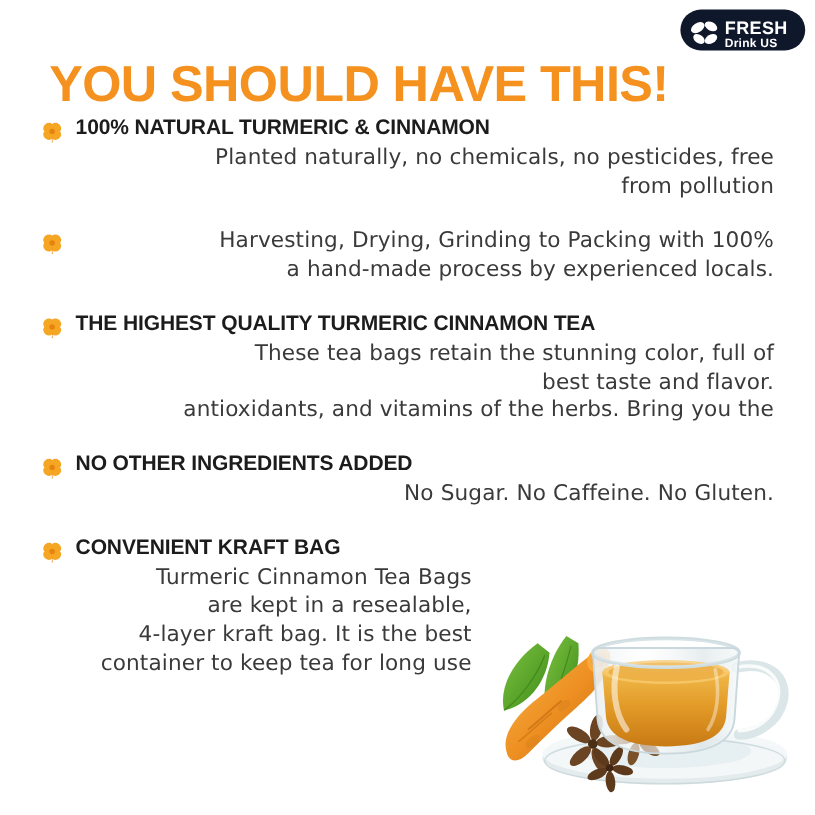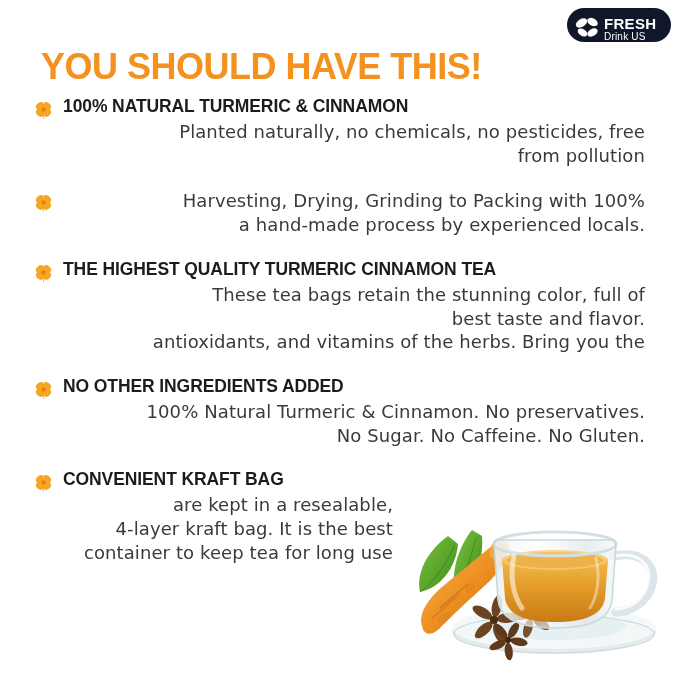--- a/index.html
+++ b/index.html
@@ -45,31 +45,31 @@
   }
   .logo-fresh {
     color: #ffffff;
     font-size: 15px;
     font-weight: bold;
     letter-spacing: 0.3px;
   }
   .logo-drink {
     color: #ffffff;
     font-size: 10px;
-    font-weight: normal;
+    font-weight: bold;
     letter-spacing: 0.2px;
     margin-top: 1px;
   }
 
   
   .main-title {
     position: absolute;
     left: 41px;
     top: 46px;
-    font-size: 36px;
+    font-size: 42px;
     font-weight: bold;
     color: #F5911E;
     letter-spacing: -0.5px;
     white-space: nowrap;
     font-family: "Liberation Sans", sans-serif;
   }
 
   
   .features {
     position: absolute;
@@ -209,38 +209,38 @@
         <ellipse cx="8.2" cy="8.4" rx="5.1" ry="4.2" transform="rotate(-40 8.2 8.4)"></ellipse>
         <ellipse cx="15.8" cy="8.4" rx="5.1" ry="4.2" transform="rotate(40 15.8 8.4)"></ellipse>
         <ellipse cx="8.2" cy="15.6" rx="5.1" ry="4.2" transform="rotate(40 8.2 15.6)"></ellipse>
         <ellipse cx="15.8" cy="15.6" rx="5.1" ry="4.2" transform="rotate(-40 15.8 15.6)"></ellipse>
       </g>
       <circle cx="12" cy="12" r="2.6" fill="#E8820E"></circle>
       <path d="M12 16.5 L11.6 22.5 L12.5 22.5 Z" fill="#E8820E"></path>
     </svg>
     <div class="feature-heading">NO OTHER INGREDIENTS ADDED</div>
     <div class="feature-body indented">
-      <span class="ln">100% Natural Turmeric &amp; Cinnamon. No preservatives.</span>
       <span class="ln">No Sugar. No Caffeine. No Gluten.</span>
     </div>
   </div>
 
   <div class="feature with-photo">
     <svg class="bullet-icon" viewBox="0 0 24 24">
       <g fill="#F5A623">
         <ellipse cx="8.2" cy="8.4" rx="5.1" ry="4.2" transform="rotate(-40 8.2 8.4)"></ellipse>
         <ellipse cx="15.8" cy="8.4" rx="5.1" ry="4.2" transform="rotate(40 15.8 8.4)"></ellipse>
         <ellipse cx="8.2" cy="15.6" rx="5.1" ry="4.2" transform="rotate(40 8.2 15.6)"></ellipse>
         <ellipse cx="15.8" cy="15.6" rx="5.1" ry="4.2" transform="rotate(-40 15.8 15.6)"></ellipse>
       </g>
       <circle cx="12" cy="12" r="2.6" fill="#E8820E"></circle>
       <path d="M12 16.5 L11.6 22.5 L12.5 22.5 Z" fill="#E8820E"></path>
     </svg>
     <div class="feature-heading">CONVENIENT KRAFT BAG</div>
     <div class="feature-body">
+      <span class="ln">Turmeric Cinnamon Tea Bags</span>
       <span class="ln">are kept in a resealable,</span>
       <span class="ln">4-layer kraft bag. It is the best</span>
       <span class="ln">container to keep tea for long use</span>
     </div>
   </div>
 
 </div>
 
 <svg class="product-photo" viewBox="0 0 290 160">
   <defs>

